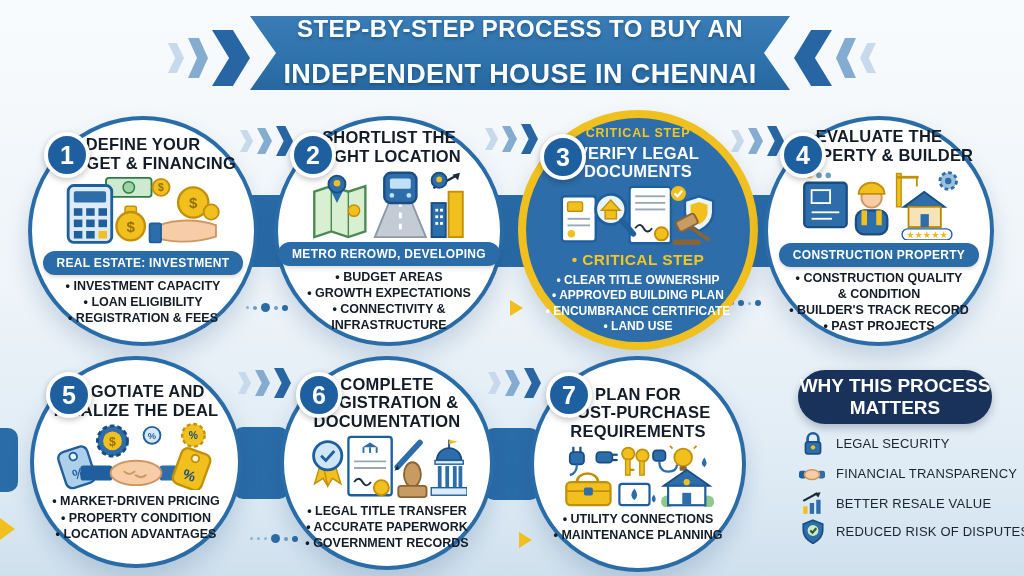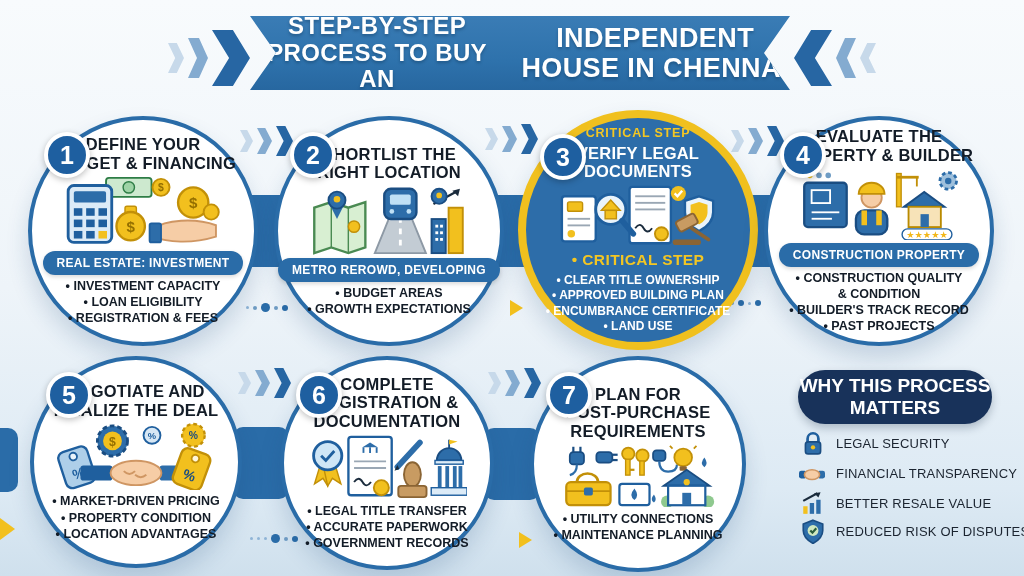--- a/index.html
+++ b/index.html
@@ -6,21 +6,21 @@
   body { font-family: "Liberation Sans", sans-serif; background:#fff; }
   .canvas{
     position:relative; width:1024px; height:576px; overflow:hidden;
     background:linear-gradient(180deg,#f8fbfd 0%,#eef4f9 50%,#ddeaf4 85%,#cfe0ed 100%);
   }
   
   .banner{
     position:absolute; left:250px; top:16px; width:540px; height:74px;
     background:linear-gradient(180deg,#3a7cb5 0%,#2e72ac 60%,#2767a0 100%);
     clip-path:polygon(0 0,100% 0,calc(100% - 26px) 50%,100% 100%,0 100%,26px 50%);
-    display:flex; align-items:center; justify-content:center;
+    display:flex; flex-direction:column; align-items:center; justify-content:center;
     color:#fff; text-align:center; line-height:1.12;gap:16px;
   }
   .banner .l1{ font-size:24px; font-weight:bold; letter-spacing:.4px; text-shadow:0 2px 3px rgba(10,40,70,.35); }
   .banner .l2{ font-size:27px; font-weight:bold; letter-spacing:.4px; text-shadow:0 2px 3px rgba(10,40,70,.35); }
   .flank{ position:absolute; display:flex; align-items:center; gap:4px; }
   .flank.right{ transform:scaleX(-1); }
   .chev{ background:#2766a3; clip-path:polygon(0 0,55% 0,100% 50%,55% 100%,0 100%,45% 50%); }
   .chev.light{ background:#c7d9ea; } .chev.mid{ background:#84abd0; }
   
   .connector{ position:absolute; background:#2a6ca8; border-radius:10px; z-index:1; }
@@ -237,20 +237,22 @@
             <path d="M132 20 L158 6" stroke="#1a2b3c" stroke-width="2.5" fill="none"></path>
             <polygon points="160,4 152,6 158,12" fill="#1a2b3c"></polygon>
             <circle cx="138" cy="12" r="8" fill="#2d6da9" stroke="#1a4d82" stroke-width="2"></circle>
             <circle cx="138" cy="11" r="3" fill="#f2c01e"></circle>
           </g>
       </svg>
       <div class="pill">METRO REROWD, DEVELOPING</div>
       <ul class="bullets">
         <li>BUDGET AREAS</li>
         <li>GROWTH EXPECTATIONS</li>
+        <li>CONNECTIVITY &amp;
+INFRASTRUCTURE</li>
       </ul>
     </div>
   </div>
 
   <div class="circle critical" style="left:518px;top:110px;width:240px;height:240px">
     <div class="num" style="left:14px;top:16px;">3</div>
     <div class="content" style="gap:4px;">
       <div class="kicker">CRITICAL STEP</div>
       <div class="step-title">VERIFY LEGAL
 DOCUMENTS</div>

